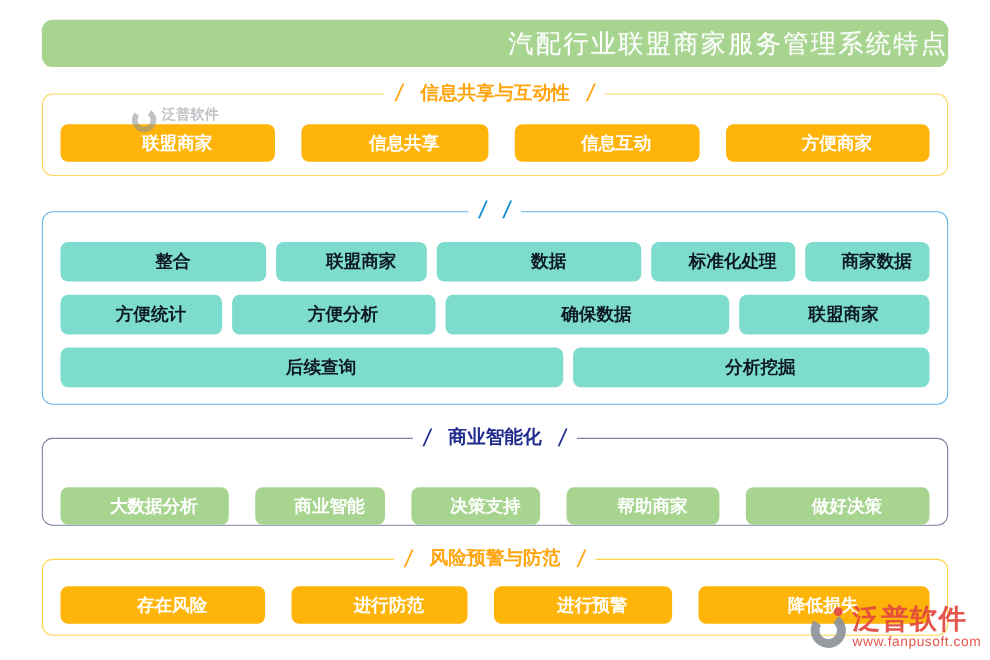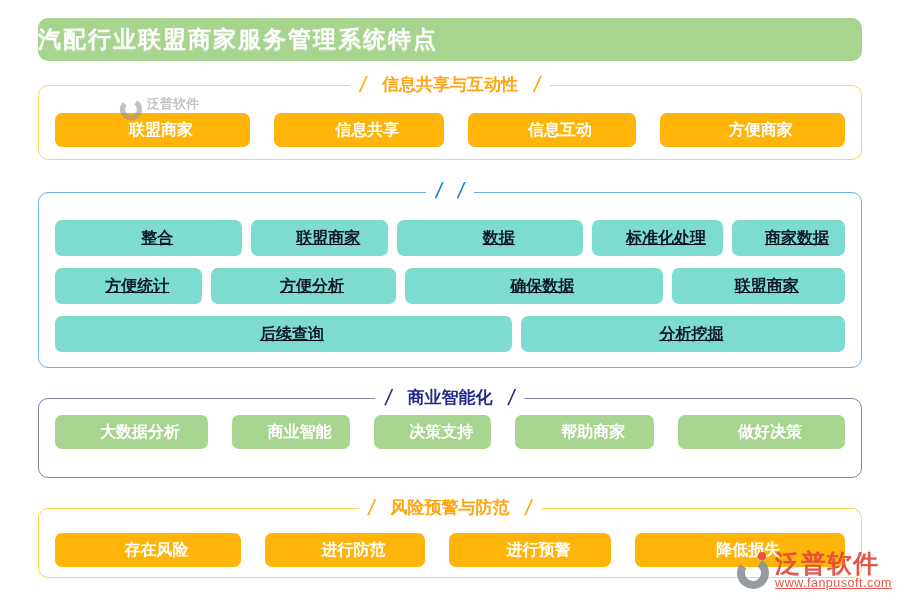--- a/index.html
+++ b/index.html
@@ -3,22 +3,22 @@
 <meta charset="utf-8">
 <style>
   * { margin:0; padding:0; box-sizing:border-box; }
   html,body { width:900px; height:600px; background:#ffffff; overflow:hidden;
     font-family:"Liberation Sans","DejaVu Sans",sans-serif; }
 
   .banner {
     margin:18px 38px 0;
     height:43px;
     border-radius:10px;
-    display:flex; align-items:center; justify-content:flex-start;
-    font-size:23px; font-weight:bold; letter-spacing:2px;
+    display:flex; align-items:center; justify-content:flex-end;
+    font-size:23px; font-weight:normal; letter-spacing:2px;
     text-shadow:0 1px 1px rgba(255,255,255,.35);
   }
 
   .section {
     position:relative;
     margin:0 38px;
     border:1px solid var(--border,#ccc);
     border-radius:10px;
     background:#fff;
   }
@@ -37,22 +37,22 @@
     font-weight:bold; font-size:17px;
     line-height:24px;
   }
   .slash { font-size:22px; font-weight:normal; transform:skewX(-10deg); line-height:22px; }
 
   .row {
     display:flex; gap:24px;
     padding:0 16px;
   }
   .sec1 .row { margin-top:27px; }
-  .sec2 .row { gap:9px;text-decoration:underline; }
-  .sec3 .row { margin-top:16px; }
+  .sec2 .row { gap:9px; }
+  .sec3 .row { margin-top:44px; }
   .sec4 .row { margin-top:24px;align-items:center; }
 
   .btn {
     background:var(--btn-bg,#ddd);
     color:var(--btn-fg,#000);
     height:34px;
     border-radius:7px;
     display:flex; align-items:center; justify-content:center;
     font-size:16px; font-weight:bold;
     flex-basis:0; flex-shrink:1;padding-left:17px;
@@ -65,21 +65,21 @@
     display:flex; align-items:flex-start; gap:3px;
     opacity:.55; color:#8d9399; font-size:13px; font-weight:bold;
     pointer-events:none;
   }
   .wm-big {
     position:absolute; right:8px; bottom:10px; z-index:3;
     display:flex; align-items:flex-start; gap:2px;
     opacity:.92; pointer-events:none;
   }
   .wm-big .brand { font-size:25px; font-weight:bold; line-height:26px; letter-spacing:1px; }
-  .wm-big .url { font-size:12.5px; text-decoration:underline; letter-spacing:.5px; }
+  .wm-big .url { font-size:12.5px; letter-spacing:.5px; }
   .wm-col { display:flex; flex-direction:column; align-items:flex-start; }
 </style>
 </head>
 <body>
 
 <div class="banner" id="banner" style="background: rgb(167, 213, 144); color: rgb(255, 255, 255);">
   <span>汽配行业联盟商家服务管理系统特点</span>
 </div>
 
 <div class="section sec1" style="--accent: #ffa40d; --border: #ffd55e; --btn-bg: #ffb40a; --btn-fg: #ffffff;">

